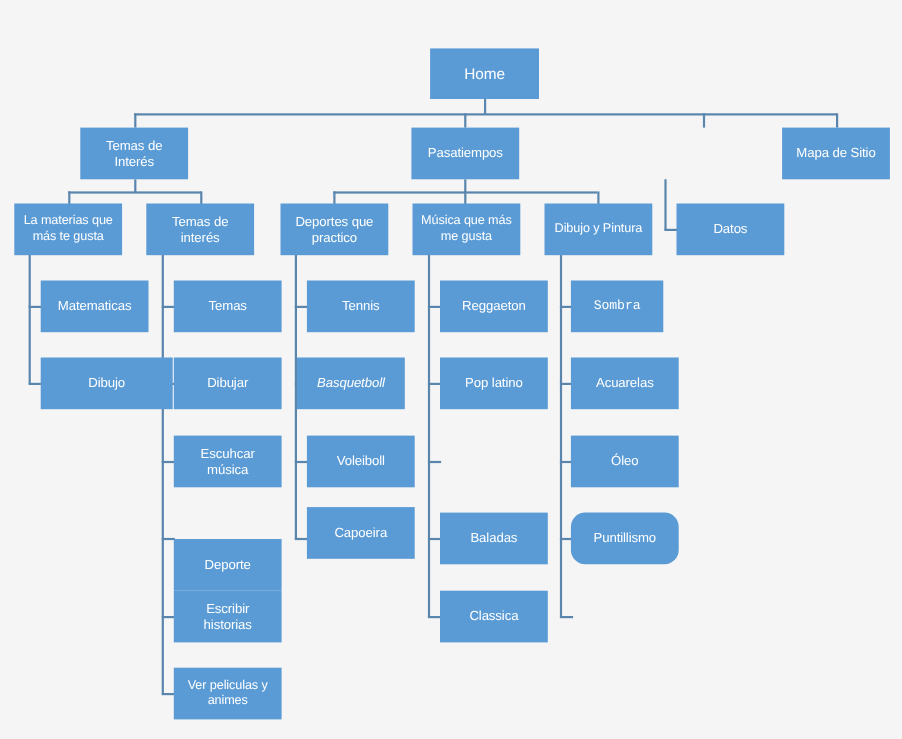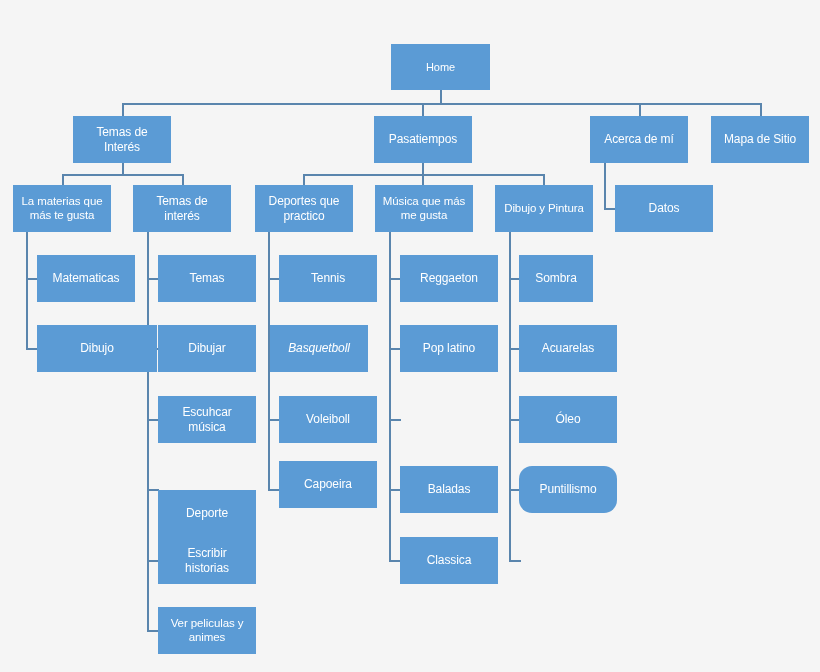--- a/index.html
+++ b/index.html
@@ -23,21 +23,21 @@
     display: flex;
     align-items: center;
     justify-content: center;
     text-align: center;
     line-height: 1.18;
     letter-spacing: -0.1px;
     white-space: pre-line;
     z-index: 3;
     padding: 0 1px;
   }
-  .n-lg { font-size: 11px; }
+  .n-lg { font-size: 14px; }
   .n-md { font-size: 12px; }
   .n-sm { font-size: 11.5px; }
   .edge {
     position: absolute;
     background: #5a85ad;
     z-index: 1;
   }
   .edge.h { height: 1.6px; }
   .edge.v { width: 1.6px; }
 </style>
@@ -99,21 +99,20 @@
   <div class="edge h" style="left:509px; top:348px; width:12px;"></div>
   <div class="edge h" style="left:509px; top:419px; width:12px;"></div>
   <div class="edge h" style="left:509px; top:489px; width:12px;"></div>
   <div class="edge h" style="left:509px; top:560px; width:12px;"></div>
 
   <div class="node n-lg" style="left:391px; top:44px; width:99px; height:46px;">Home</div>
 
   <div class="node n-md" style="left:73px; top:116px; width:98px; height:47px;">Temas de
 Interés</div>
   <div class="node n-md" style="left:374px; top:116px; width:98px; height:47px;">Pasatiempos</div>
-  <div class="node n-md" style="left:590px; top:116px; width:98px; height:47px;">Acerca de mí</div>
   <div class="node n-md" style="left:711px; top:116px; width:98px; height:47px;">Mapa de Sitio</div>
 
   <div class="node n-sm" style="left:13px; top:185px; width:98px; height:47px;">La materias que
 más te gusta</div>
   <div class="node n-md" style="left:133px; top:185px; width:98px; height:47px;">Temas de
 interés</div>
   <div class="node n-md" style="left:255px; top:185px; width:98px; height:47px;">Deportes que
 practico</div>
   <div class="node n-sm" style="left:375px; top:185px; width:98px; height:47px;">Música que más
 me gusta</div>
@@ -136,18 +135,18 @@
   <div class="node n-md" style="left:279px; top:255px; width:98px; height:47px;">Tennis</div>
   <div class="node n-md" style="left:270px; top:325px; width:98px; height:47px;font-style:italic;">Basquetboll</div>
   <div class="node n-md" style="left:279px; top:396px; width:98px; height:47px;">Voleiboll</div>
   <div class="node n-md" style="left:279px; top:461px; width:98px; height:47px;">Capoeira</div>
 
   <div class="node n-md" style="left:400px; top:255px; width:98px; height:47px;">Reggaeton</div>
   <div class="node n-md" style="left:400px; top:325px; width:98px; height:47px;">Pop latino</div>
   <div class="node n-md" style="left:400px; top:466px; width:98px; height:47px;">Baladas</div>
   <div class="node n-md" style="left:400px; top:537px; width:98px; height:47px;">Classica</div>
 
-  <div class="node n-md" style="left:519px; top:255px; width:74px; height:47px;">Sombra</div>
+  <div class="node n-md" style="left:519px; top:255px; width:84px; height:47px;font-family:Liberation Mono, monospace;">Sombra</div>
   <div class="node n-md" style="left:519px; top:325px; width:98px; height:47px;">Acuarelas</div>
   <div class="node n-md" style="left:519px; top:396px; width:98px; height:47px;">Óleo</div>
   <div class="node n-md" style="left:519px; top:466px; width:98px; height:47px;border-radius:13px;">Puntillismo</div>
 
 </div>
 
 </body></html>

